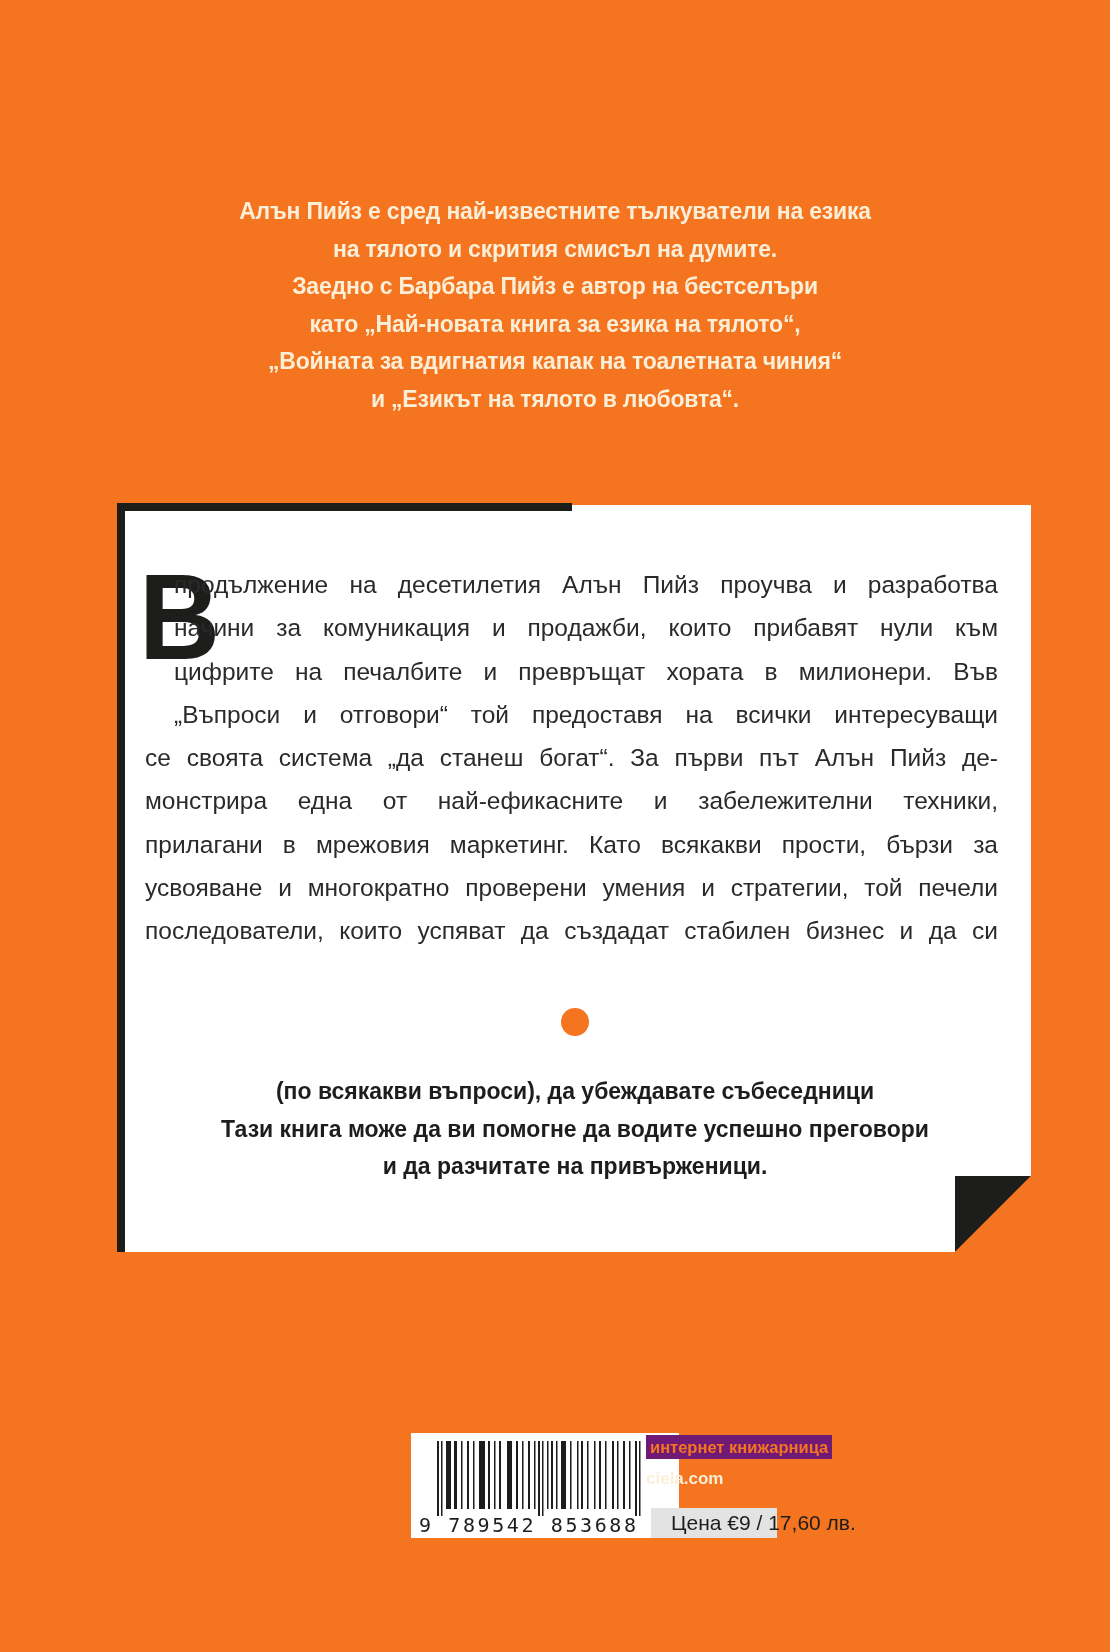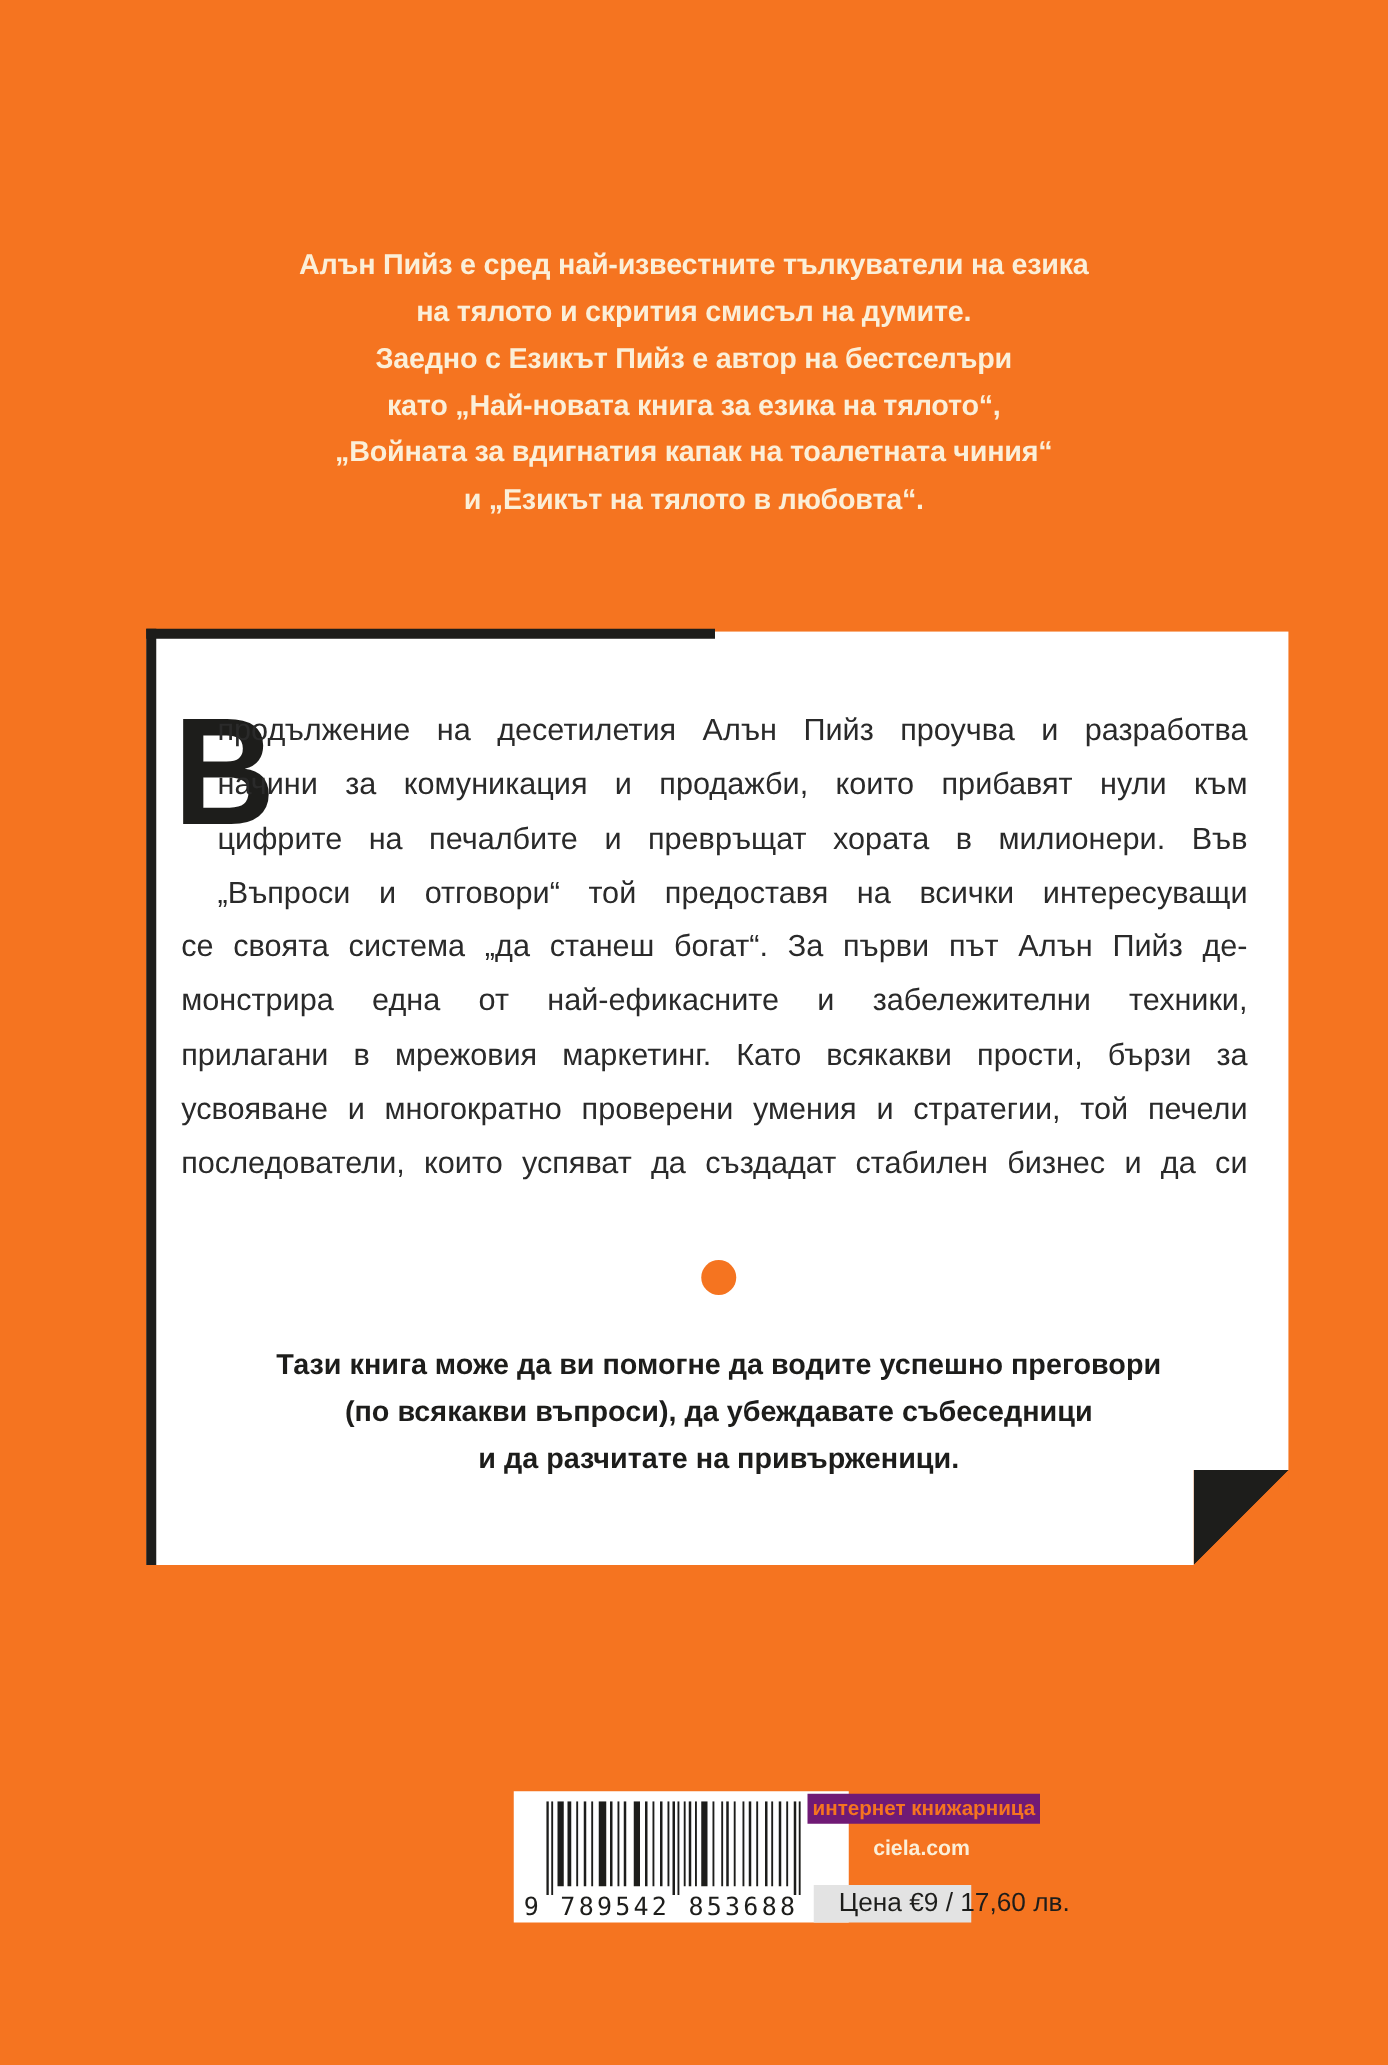--- a/index.html
+++ b/index.html
@@ -125,21 +125,21 @@
       color: #F57420;
       font-weight: bold;
       font-size: 16.5px;
       line-height: 24px;
       white-space: nowrap;
     }
     .store-url {
       position: absolute;
       left: 275px; top: 36px;
       width: 130px;
-      text-align: right;
+      text-align: left;
       color: #FBEFD8;
       font-weight: bold;
       font-size: 17px;
     }
     .price-tag {
       position: absolute;
       left: 280px; top: 75px;
       height: 30px;
       width: 126px;
       background: #e3e3e3;
@@ -150,21 +150,21 @@
       padding-left: 20px;
       box-sizing: border-box;
     }
   </style>
 </head>
 <body>
 
 <div class="author-blurb">
   <div>Алън Пийз е сред най-известните тълкуватели на езика</div>
   <div>на тялото и скрития смисъл на думите.</div>
-  <div>Заедно с Езикът Пийз е автор на бестселъри</div>
+  <div>Заедно с Барбара Пийз е автор на бестселъри</div>
   <div>като „Най-новата книга за езика на тялото“,</div>
   <div>„Войната за вдигнатия капак на тоалетната чиния“</div>
   <div>и „Езикът на тялото в любовта“.</div>
 </div>
 
 <div class="panel"></div>
 <div class="panel-border-left"></div>
 <div class="panel-border-top"></div>
 <svg class="fold-corner" viewBox="0 0 76 76" width="76" height="76">
   <polygon points="0,0 76,0 0,76" fill="#1d1d1b"></polygon>
@@ -181,22 +181,22 @@
   <span class="body-line">се своята система „да станеш богат“. За първи път Алън Пийз де-</span>
   <span class="body-line">монстрира една от най-ефикасните и забележителни техники,</span>
   <span class="body-line">прилагани в мрежовия маркетинг. Като всякакви прости, бързи за</span>
   <span class="body-line">усвояване и многократно проверени умения и стратегии, той печели</span>
   <span class="body-line">последователи, които успяват да създадат стабилен бизнес и да си</span>
 </div>
 
 <div class="dot"></div>
 
 <div class="summary">
+  <div>(по всякакви въпроси), да убеждавате събеседници</div>
   <div>Тази книга може да ви помогне да водите успешно преговори</div>
-  <div>(по всякакви въпроси), да убеждавате събеседници</div>
   <div>и да разчитате на привърженици.</div>
 </div>
 
 <div class="barcode-block">
   <div class="barcode-box">
     <svg class="barcode-bars" viewBox="0 0 210 75" width="210" height="75" preserveAspectRatio="none">
       <g fill="#1d1d1b">
         <rect x="0" y="0" width="2" height="75"></rect>
         <rect x="4" y="0" width="1.5" height="75"></rect>
         <rect x="9" y="0" width="5" height="68"></rect>

